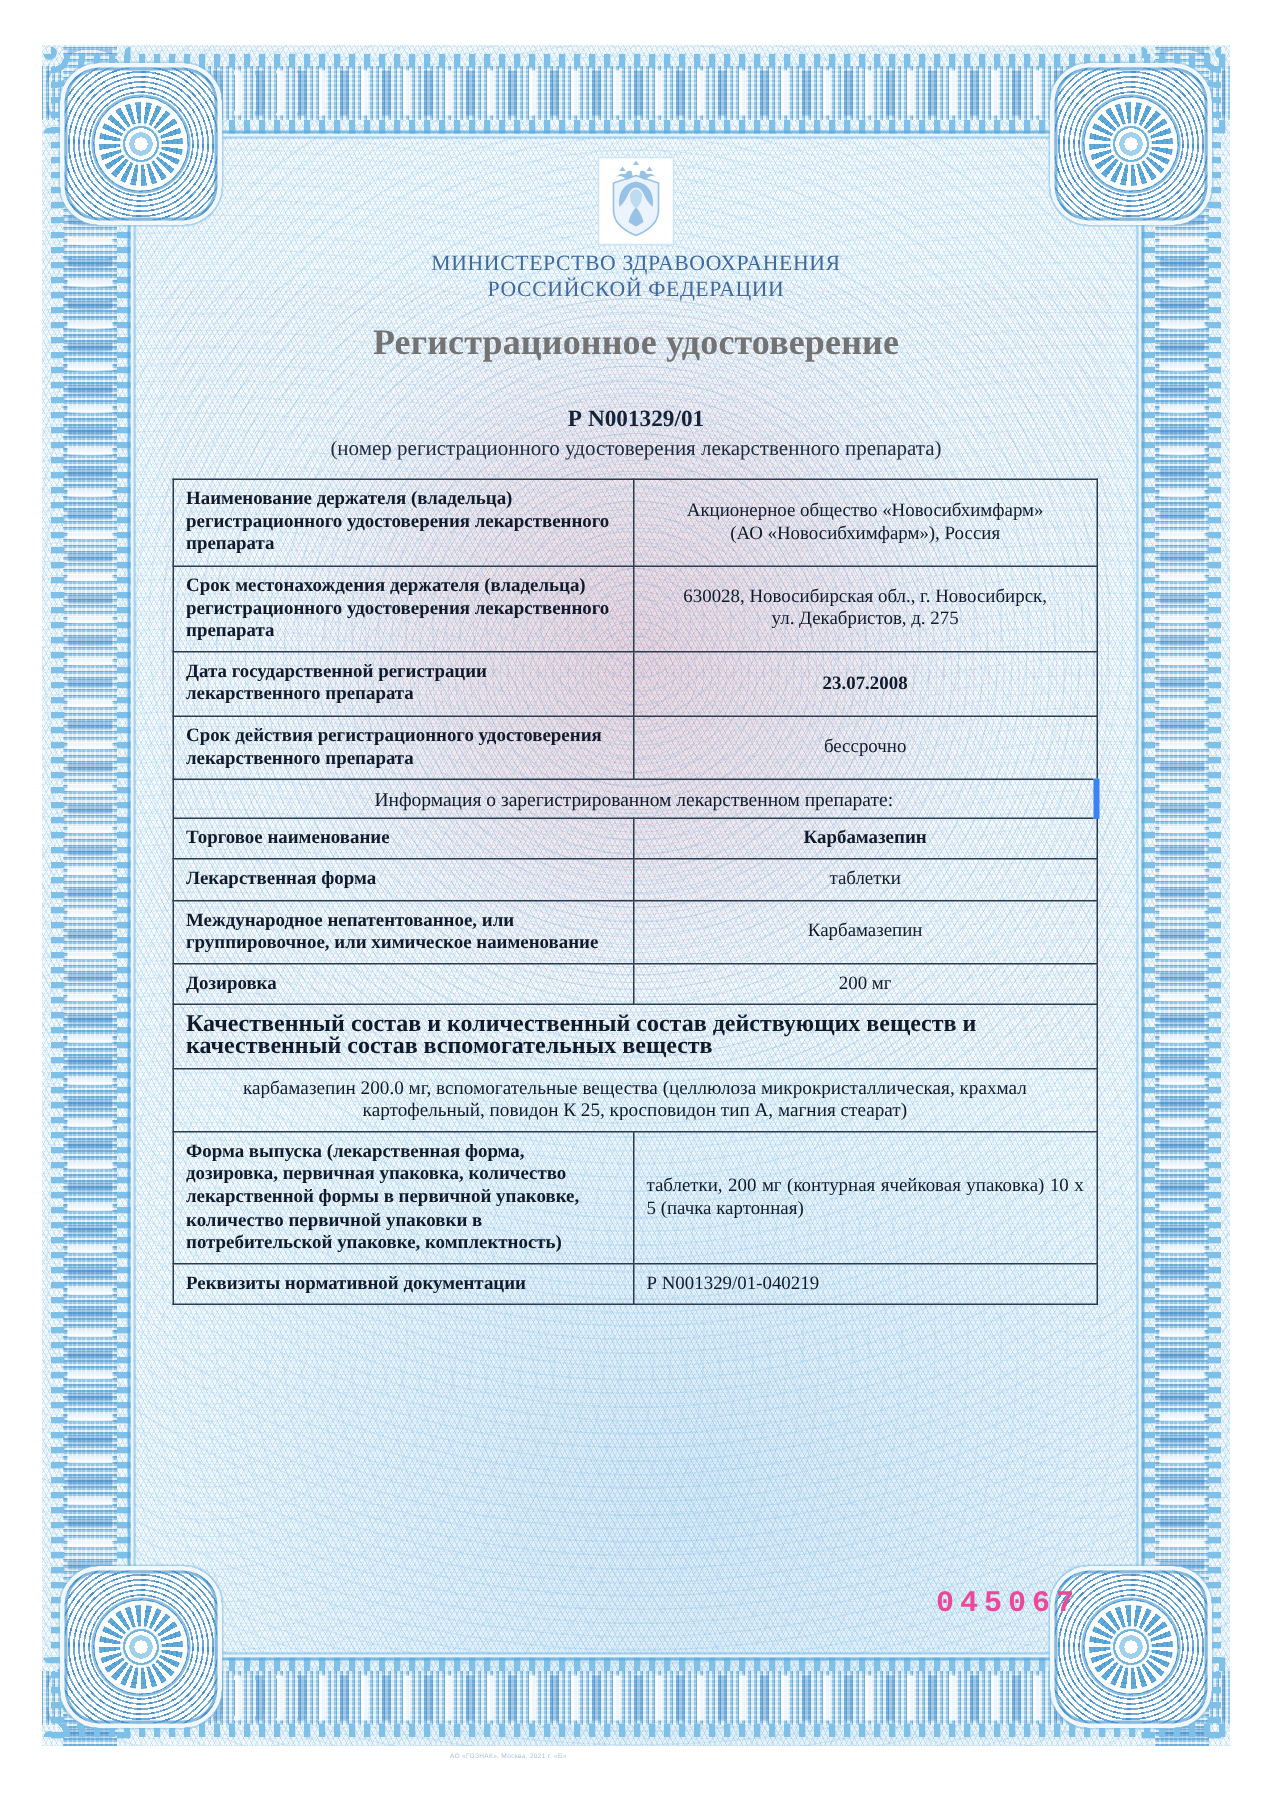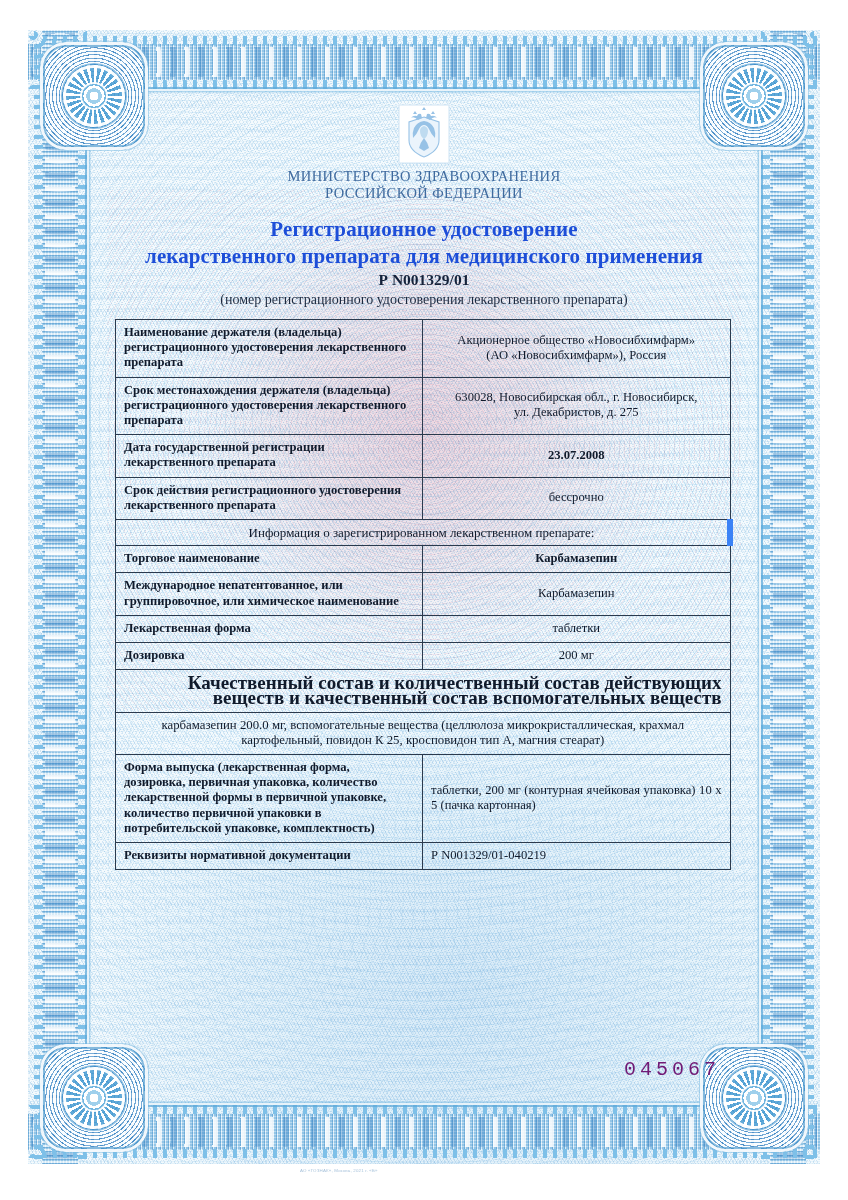--- a/index.html
+++ b/index.html
@@ -324,23 +324,23 @@
     line-height: 17px;
     letter-spacing: .4px;
     font-family: "Liberation Serif", "DejaVu Serif", serif;
   }
 
   .doc-title {
     position: absolute;
     left: 0; right: 0;
     top: 216px;
     text-align: center;
-    color: #1d4ed8;
+    color: #737373;
     font-weight: bold;
-    font-size: 21px;
+    font-size: 24px;
     line-height: 27px;
     letter-spacing: .1px;
   }
 
   .reg-number {
     position: absolute;
     left: 0; right: 0;
     top: 271px;
     text-align: center;
     color: #15223a;
@@ -394,46 +394,46 @@
     text-align-last: left;
   }
   .reg-table td.section {
     text-align: center;
     font-weight: normal;
     font-size: 13px;
     padding: 5px 8px;
   }
   .reg-table td.fullhdr {
     font-weight: bold;
-    text-align: right;
-    font-size: 19px;
+    text-align: left;
+    font-size: 16px;
   }
   .reg-table td.fullbody {
     font-weight: normal;
     text-align: center;
     font-size: 12.8px;
   }
   
   .reg-table tr.sep-row td {
     border-left: 1px solid #2b3a4d;
-    border-right: 6px solid #3b82f6;
+    border-right: 4px solid #3b82f6;
     border-top: none;
     border-bottom: none;
   }
 
   
   .serial {
     position: absolute;
     right: 128px;
     top: 1058px;
-    color: #701a75;
+    color: #ec4899;
     font-size: 20px;
     letter-spacing: 4px;
     font-family: "Liberation Mono", "DejaVu Sans Mono", monospace;
-    font-weight: normal;
+    font-weight: bold;
   }
 
   
   .microtext {
     position: absolute;
     left: 300px;
     top: 1168px;
     font-size: 4.4px;
     color: rgba(90,140,185,0.55);
     letter-spacing: .2px;
@@ -502,21 +502,20 @@
       </svg>
     </div>
 
     <div class="ministry">
       <div>МИНИСТЕРСТВО ЗДРАВООХРАНЕНИЯ</div>
       <div>РОССИЙСКОЙ ФЕДЕРАЦИИ</div>
     </div>
 
     <div class="doc-title">
       <div>Регистрационное удостоверение</div>
-      <div>лекарственного препарата для медицинского применения</div>
     </div>
 
     <div class="reg-number">Р N001329/01</div>
     <div class="reg-number-caption">(номер регистрационного удостоверения лекарственного препарата)</div>
 
     <table class="reg-table">
       <tbody>
 
         <tr>
           <td class="label">Наименование держателя (владельца) регистрационного удостоверения лекарственного препарата</td>
@@ -537,28 +536,28 @@
 
         <tr class="sep-row">
           <td class="section" colspan="2">Информация о зарегистрированном лекарственном препарате:</td>
         </tr>
 
         <tr>
           <td class="label">Торговое наименование</td>
           <td class="value bold">Карбамазепин</td>
         </tr>
         <tr>
+          <td class="label">Лекарственная форма</td>
+          <td class="value">таблетки</td>
+        </tr>
+        <tr>
           <td class="label">Международное непатентованное, или группировочное, или химическое наименование</td>
           <td class="value">Карбамазепин</td>
         </tr>
         <tr>
-          <td class="label">Лекарственная форма</td>
-          <td class="value">таблетки</td>
-        </tr>
-        <tr>
           <td class="label">Дозировка</td>
           <td class="value">200 мг</td>
         </tr>
 
         <tr>
           <td class="fullhdr" colspan="2">Качественный состав и количественный состав действующих веществ и качественный состав вспомогательных веществ</td>
         </tr>
         <tr>
           <td class="fullbody" colspan="2">карбамазепин 200.0 мг, вспомогательные вещества (целлюлоза микрокристаллическая, крахмал картофельный, повидон К 25, кросповидон тип А, магния стеарат)</td>
         </tr>

